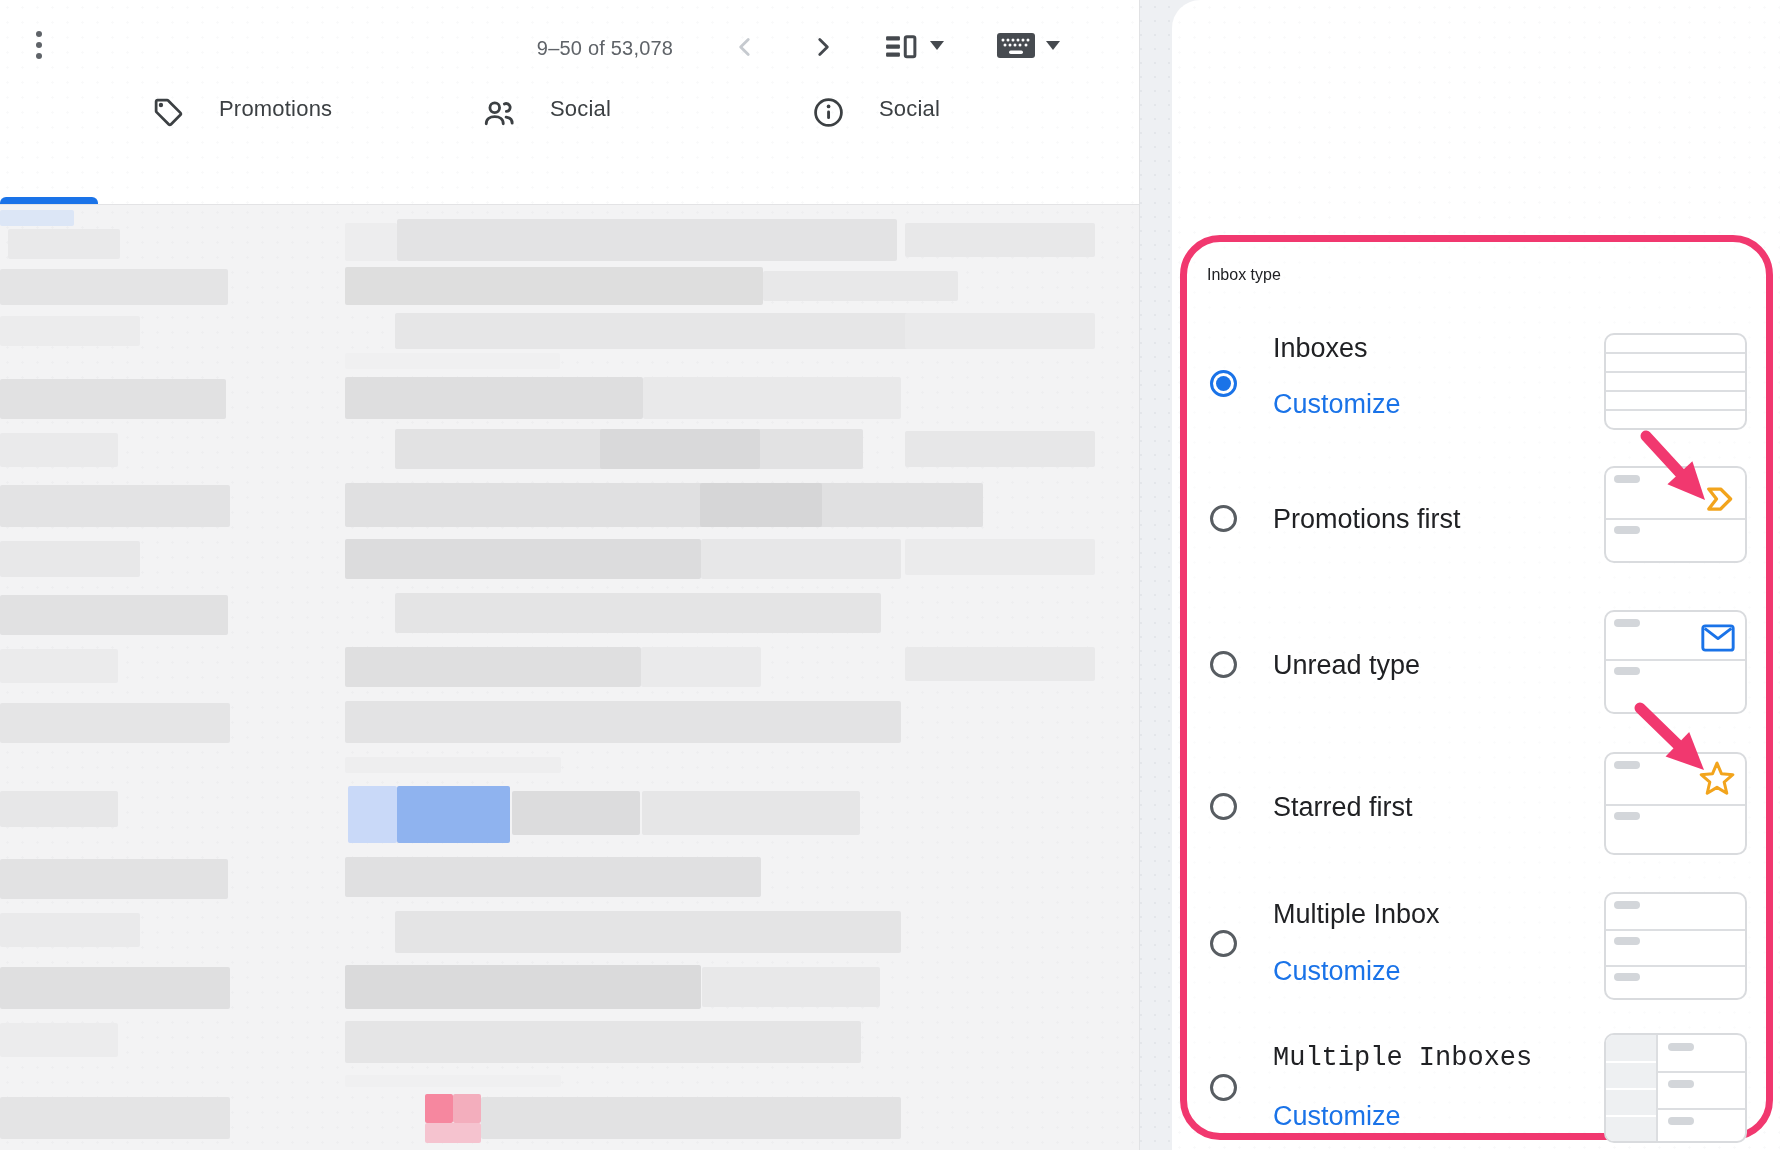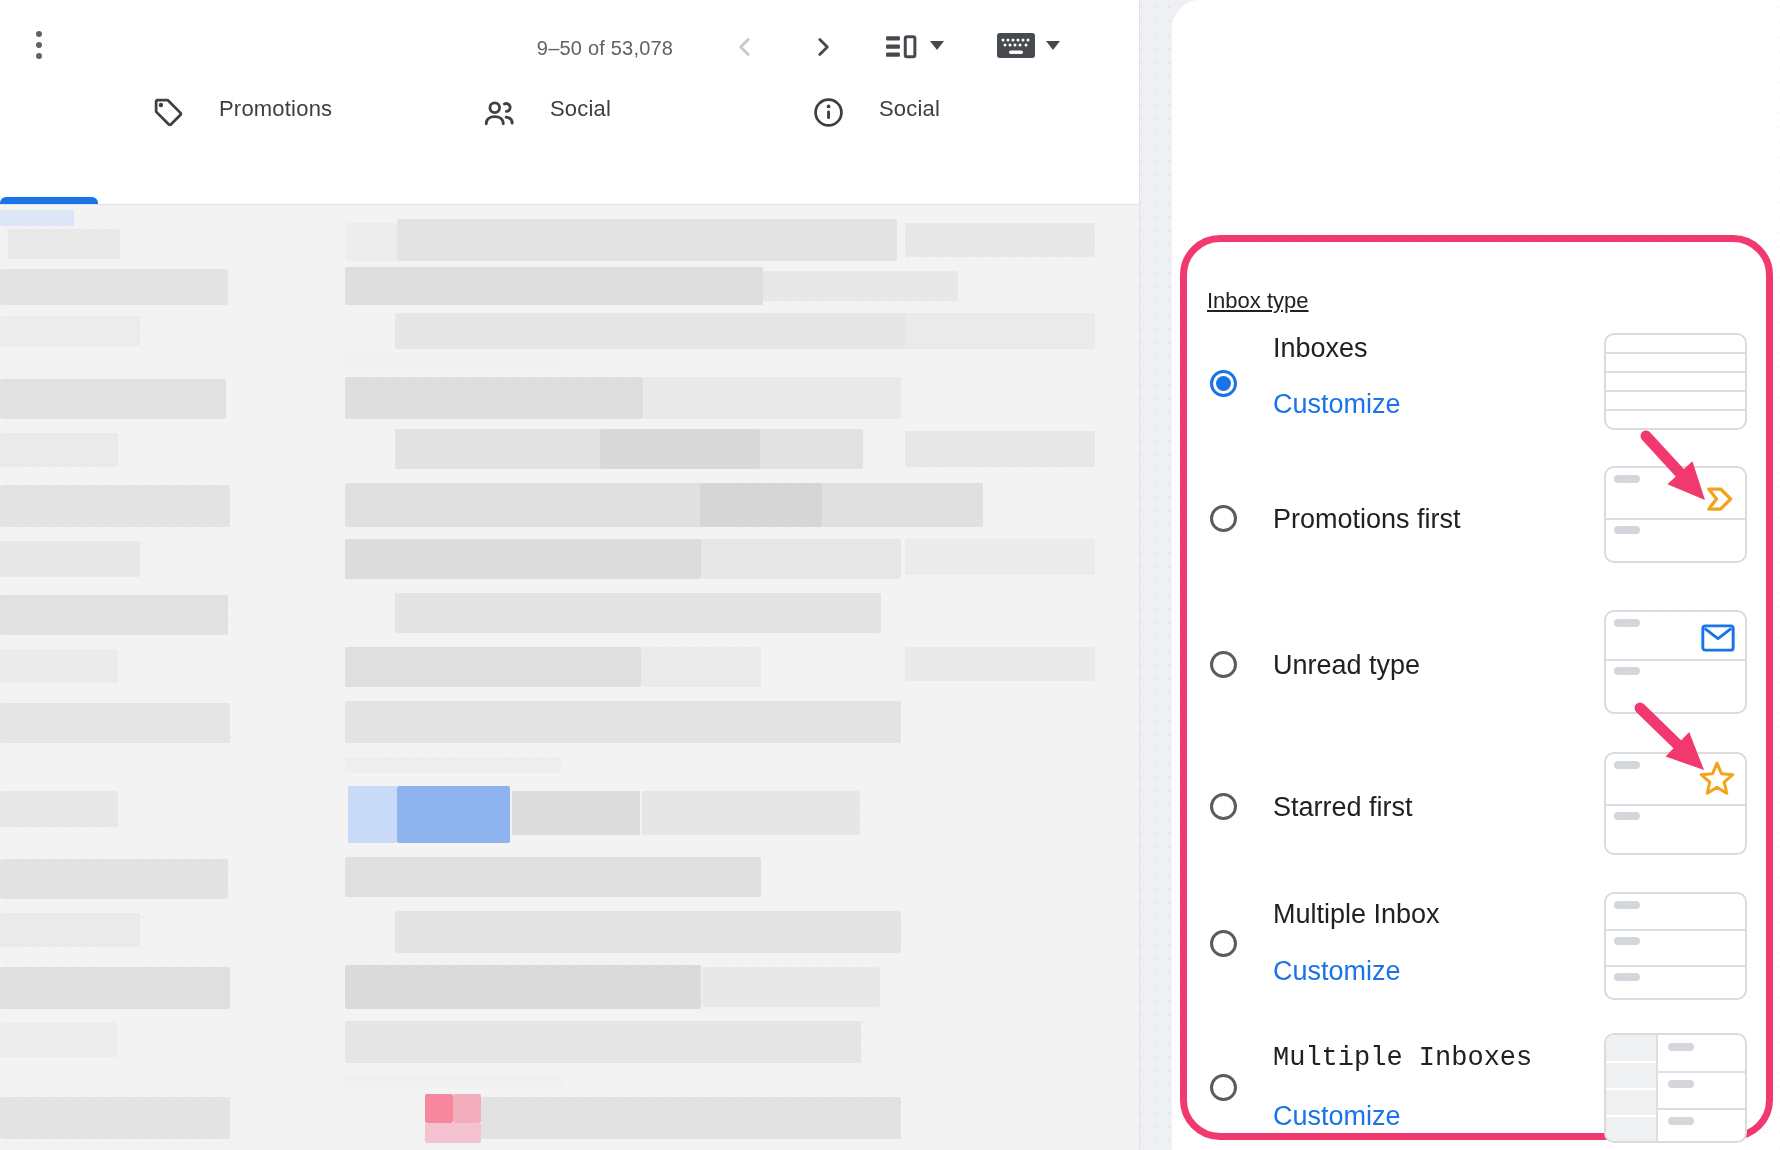--- a/index.html
+++ b/index.html
@@ -51,21 +51,21 @@
   .see-all{
     position:absolute;left:33px;top:103px;width:571px;height:70px;box-sizing:border-box;
     border:2px solid #dadce0;border-radius:36px;background:rgba(255,255,255,.6);
     display:flex;align-items:center;justify-content:center;
     font-size:26px;font-weight:500;color:#1a73e8;letter-spacing:.2px;cursor:pointer;
   }
   .highlight-box{
     position:absolute;left:8px;top:235px;width:593px;height:905px;box-sizing:border-box;
     border:7px solid #F1386F;border-radius:40px;background:rgba(255,255,255,.35);
   }
-  .section-heading{position:absolute;left:35px;top:288px;font-size:22px;font-weight:500;color:#202124;text-decoration:underline;}
+  .section-heading{position:absolute;left:35px;top:266px;font-size:16px;font-weight:500;color:#202124;}
   .radio{position:absolute;left:38px;width:27px;height:27px;box-sizing:border-box;border:3px solid #585d62;border-radius:50%;background:transparent;cursor:pointer;}
   .radio.sel{border-color:#1a73e8;}
   .radio.sel::after{content:"";position:absolute;inset:3px;border-radius:50%;background:#1a73e8;}
   .opt-label{position:absolute;left:101px;font-size:27px;color:#202124;line-height:32px;cursor:pointer;}
   .customize{position:absolute;left:101px;font-size:27px;color:#1a73e8;line-height:32px;cursor:pointer;}
   
   .thumb{position:absolute;left:432px;width:143px;box-sizing:border-box;background:#fff;border:2px solid #d9dbde;border-radius:10px;}
   .tline{position:absolute;left:0;right:0;height:2px;background:#dcdee1;}
   .pill{position:absolute;width:26px;height:8px;border-radius:4px;background:#d3d6da;}
   .vdiv{position:absolute;top:0;bottom:0;width:2px;background:#dcdee1;}

